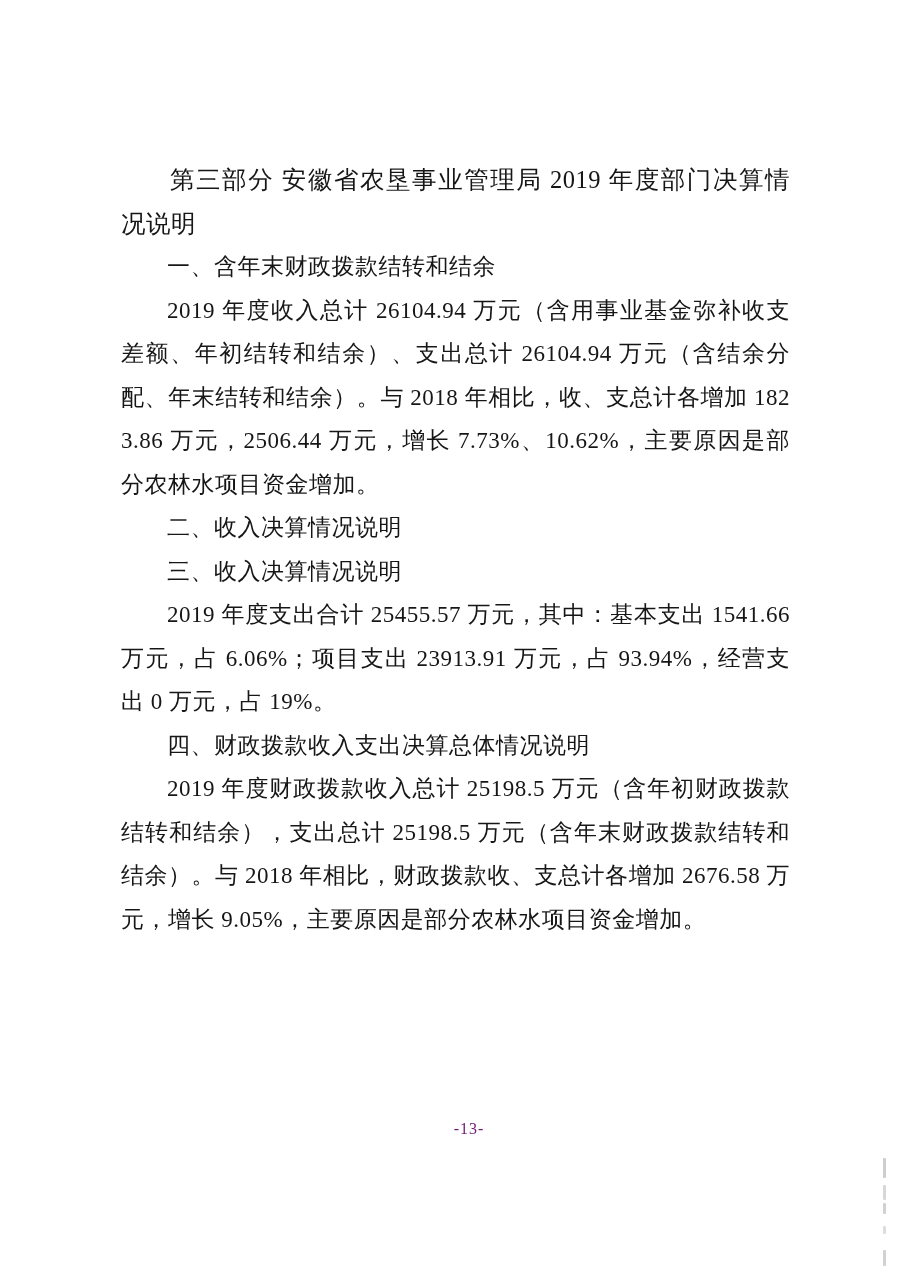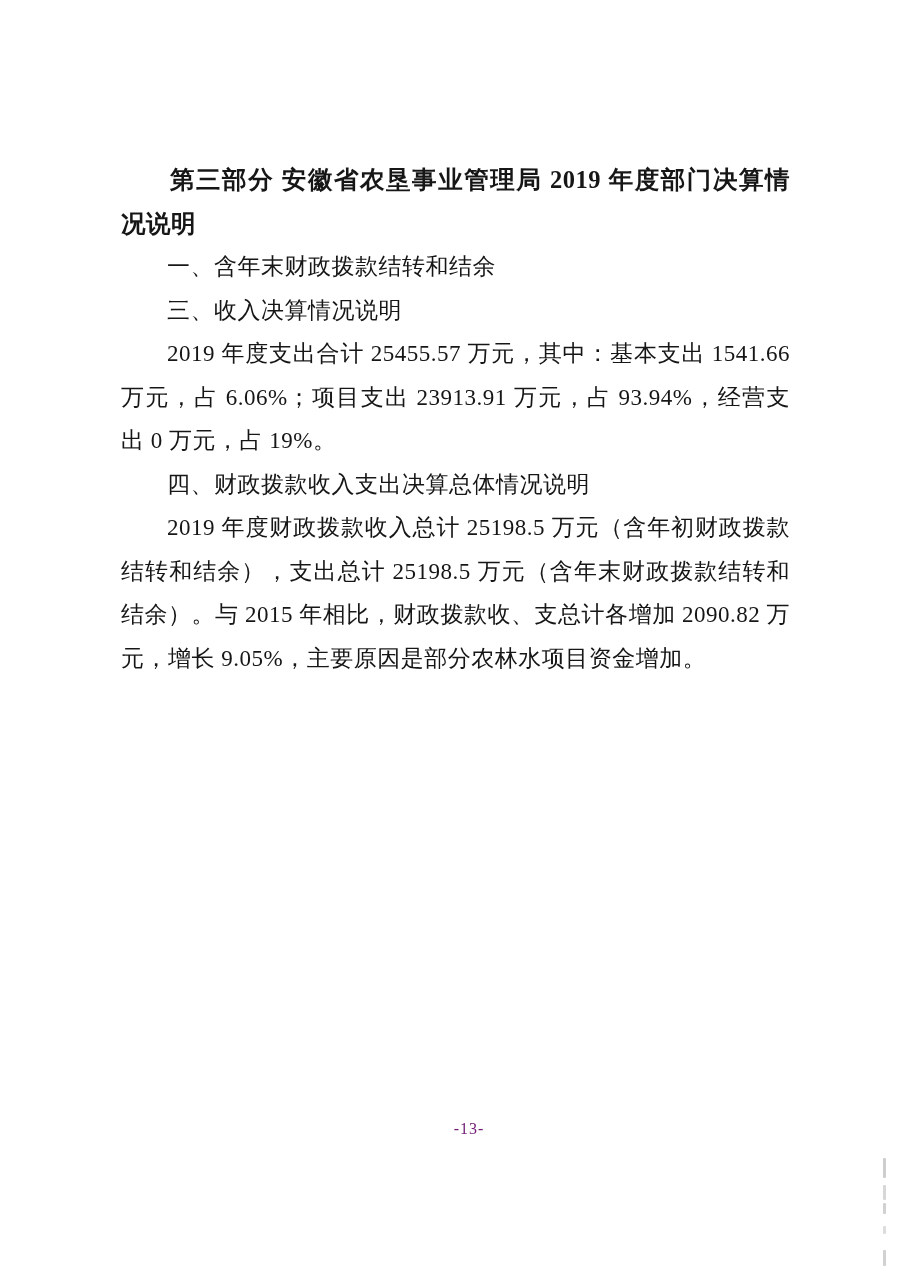--- a/index.html
+++ b/index.html
@@ -25,21 +25,21 @@
   .content p {
     margin: 0;
     font-size: 23px;
     line-height: 43.5px;
     text-align: justify;
     text-indent: 2em;
     letter-spacing: 0.5px;
     word-break: break-all;
   }
   .doc-title {
-    font-weight: bold;
+    font-weight: normal;
     font-size: 24.5px !important;
   }
   .section-heading {
     
   }
   .page-footer {
     position: absolute;
     top: 1112px;
     left: 0;
     width: 900px;
@@ -73,27 +73,29 @@
 </head>
 <body>
 
 <div class="page">
 
   <div class="content">
 
     <p class="doc-title">第三部分 安徽省农垦事业管理局 2019 年度部门决算情况说明</p>
 
     <p class="section-heading">一、含年末财政拨款结转和结余</p>
+    <p>2019 年度收入总计 26104.94 万元（含用事业基金弥补收支差额、年初结转和结余）、支出总计 26104.94 万元（含结余分配、年末结转和结余）。与 2018 年相比，收、支总计各增加 1823.86 万元，2506.44 万元，增长 7.73%、10.62%，主要原因是部分农林水项目资金增加。</p>
 
+    <p class="section-heading">二、收入决算情况说明</p>
 
     <p class="section-heading">三、收入决算情况说明</p>
     <p>2019 年度支出合计 25455.57 万元，其中：基本支出 1541.66 万元，占 6.06%；项目支出 23913.91 万元，占 93.94%，经营支出 0 万元，占 19%。</p>
 
     <p class="section-heading">四、财政拨款收入支出决算总体情况说明</p>
-    <p>2019 年度财政拨款收入总计 25198.5 万元（含年初财政拨款结转和结余），支出总计 25198.5 万元（含年末财政拨款结转和结余）。与 2015 年相比，财政拨款收、支总计各增加 2090.82 万元，增长 9.05%，主要原因是部分农林水项目资金增加。</p>
+    <p>2019 年度财政拨款收入总计 25198.5 万元（含年初财政拨款结转和结余），支出总计 25198.5 万元（含年末财政拨款结转和结余）。与 2018 年相比，财政拨款收、支总计各增加 2676.58 万元，增长 9.05%，主要原因是部分农林水项目资金增加。</p>
 
   </div>
 
   <div class="page-footer">-13-</div>
 
   <div class="scan-artifacts">
     <span class="a1"></span>
     <span class="a2"></span>
     <span class="a3"></span>
     <span class="a4"></span>

